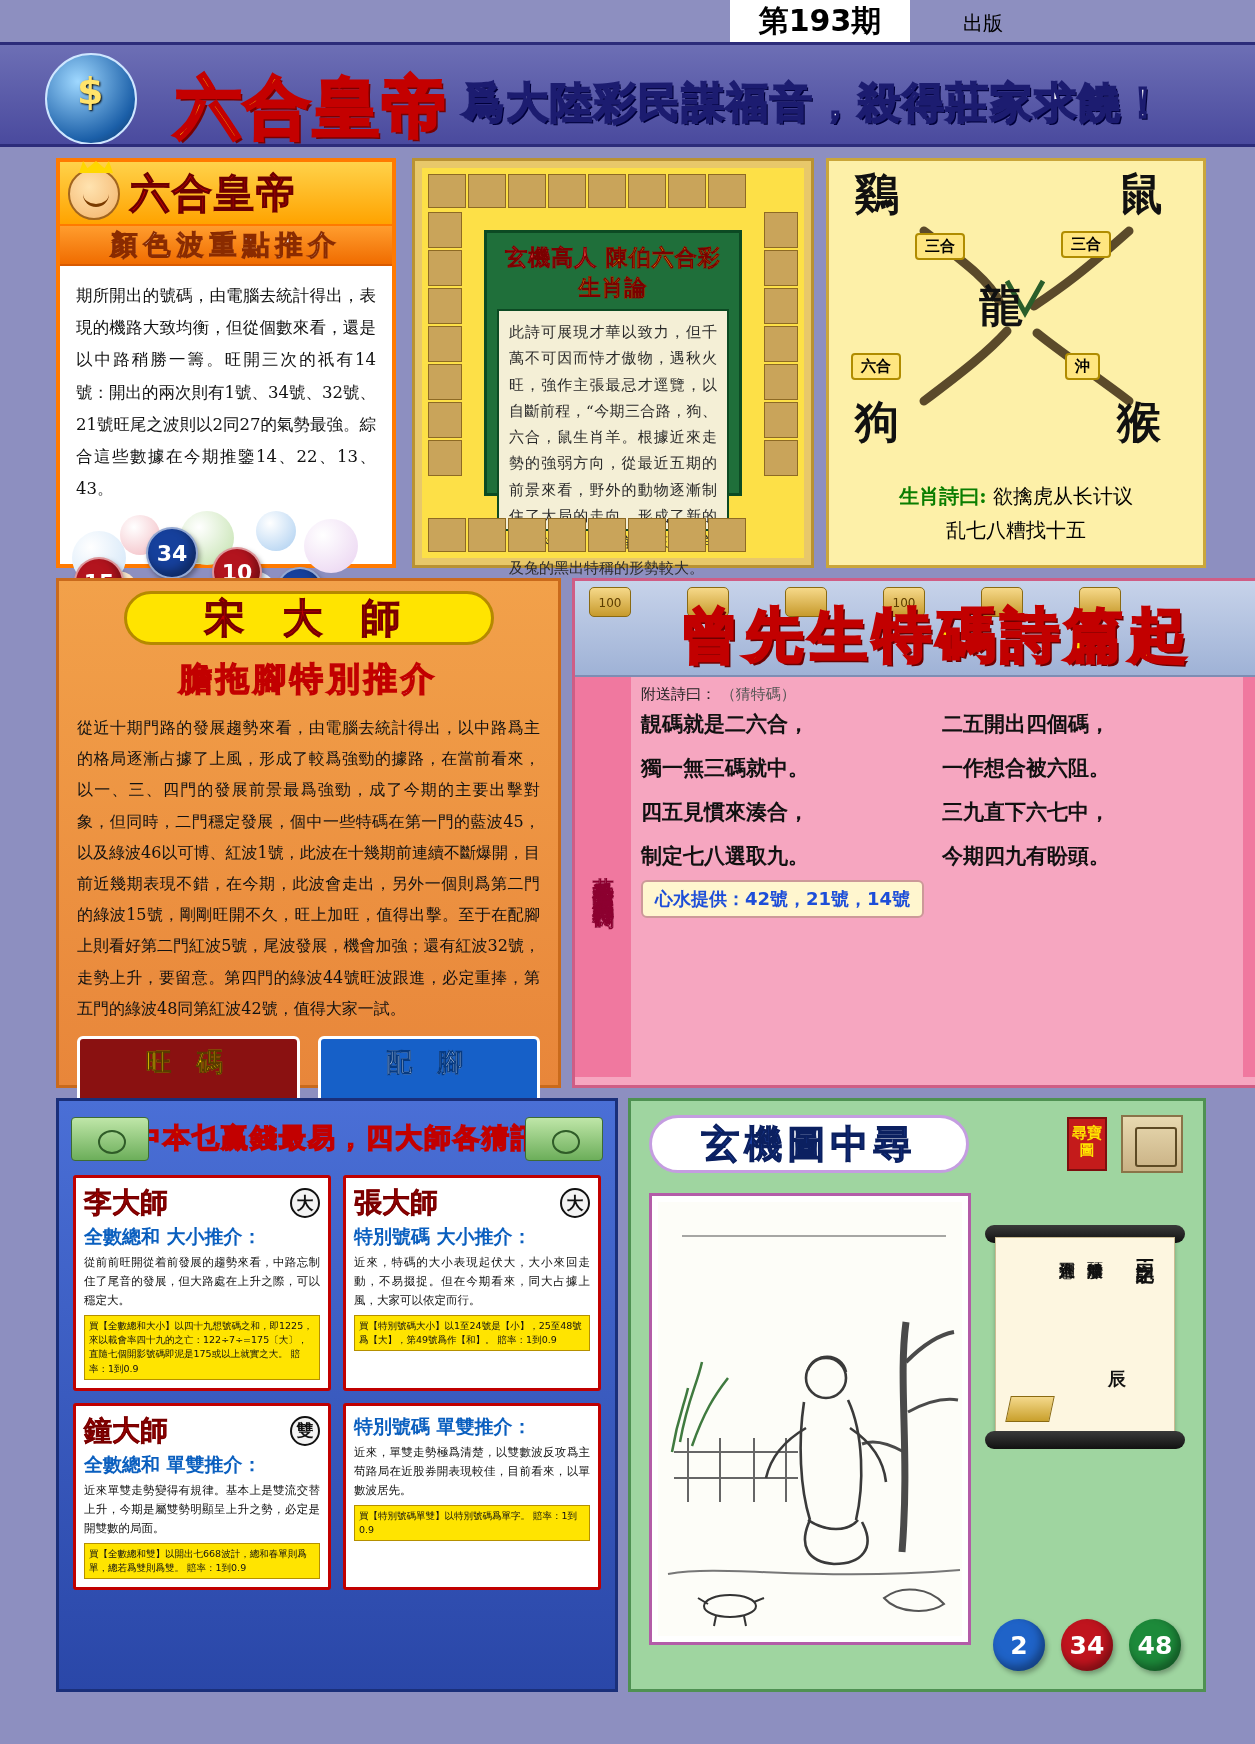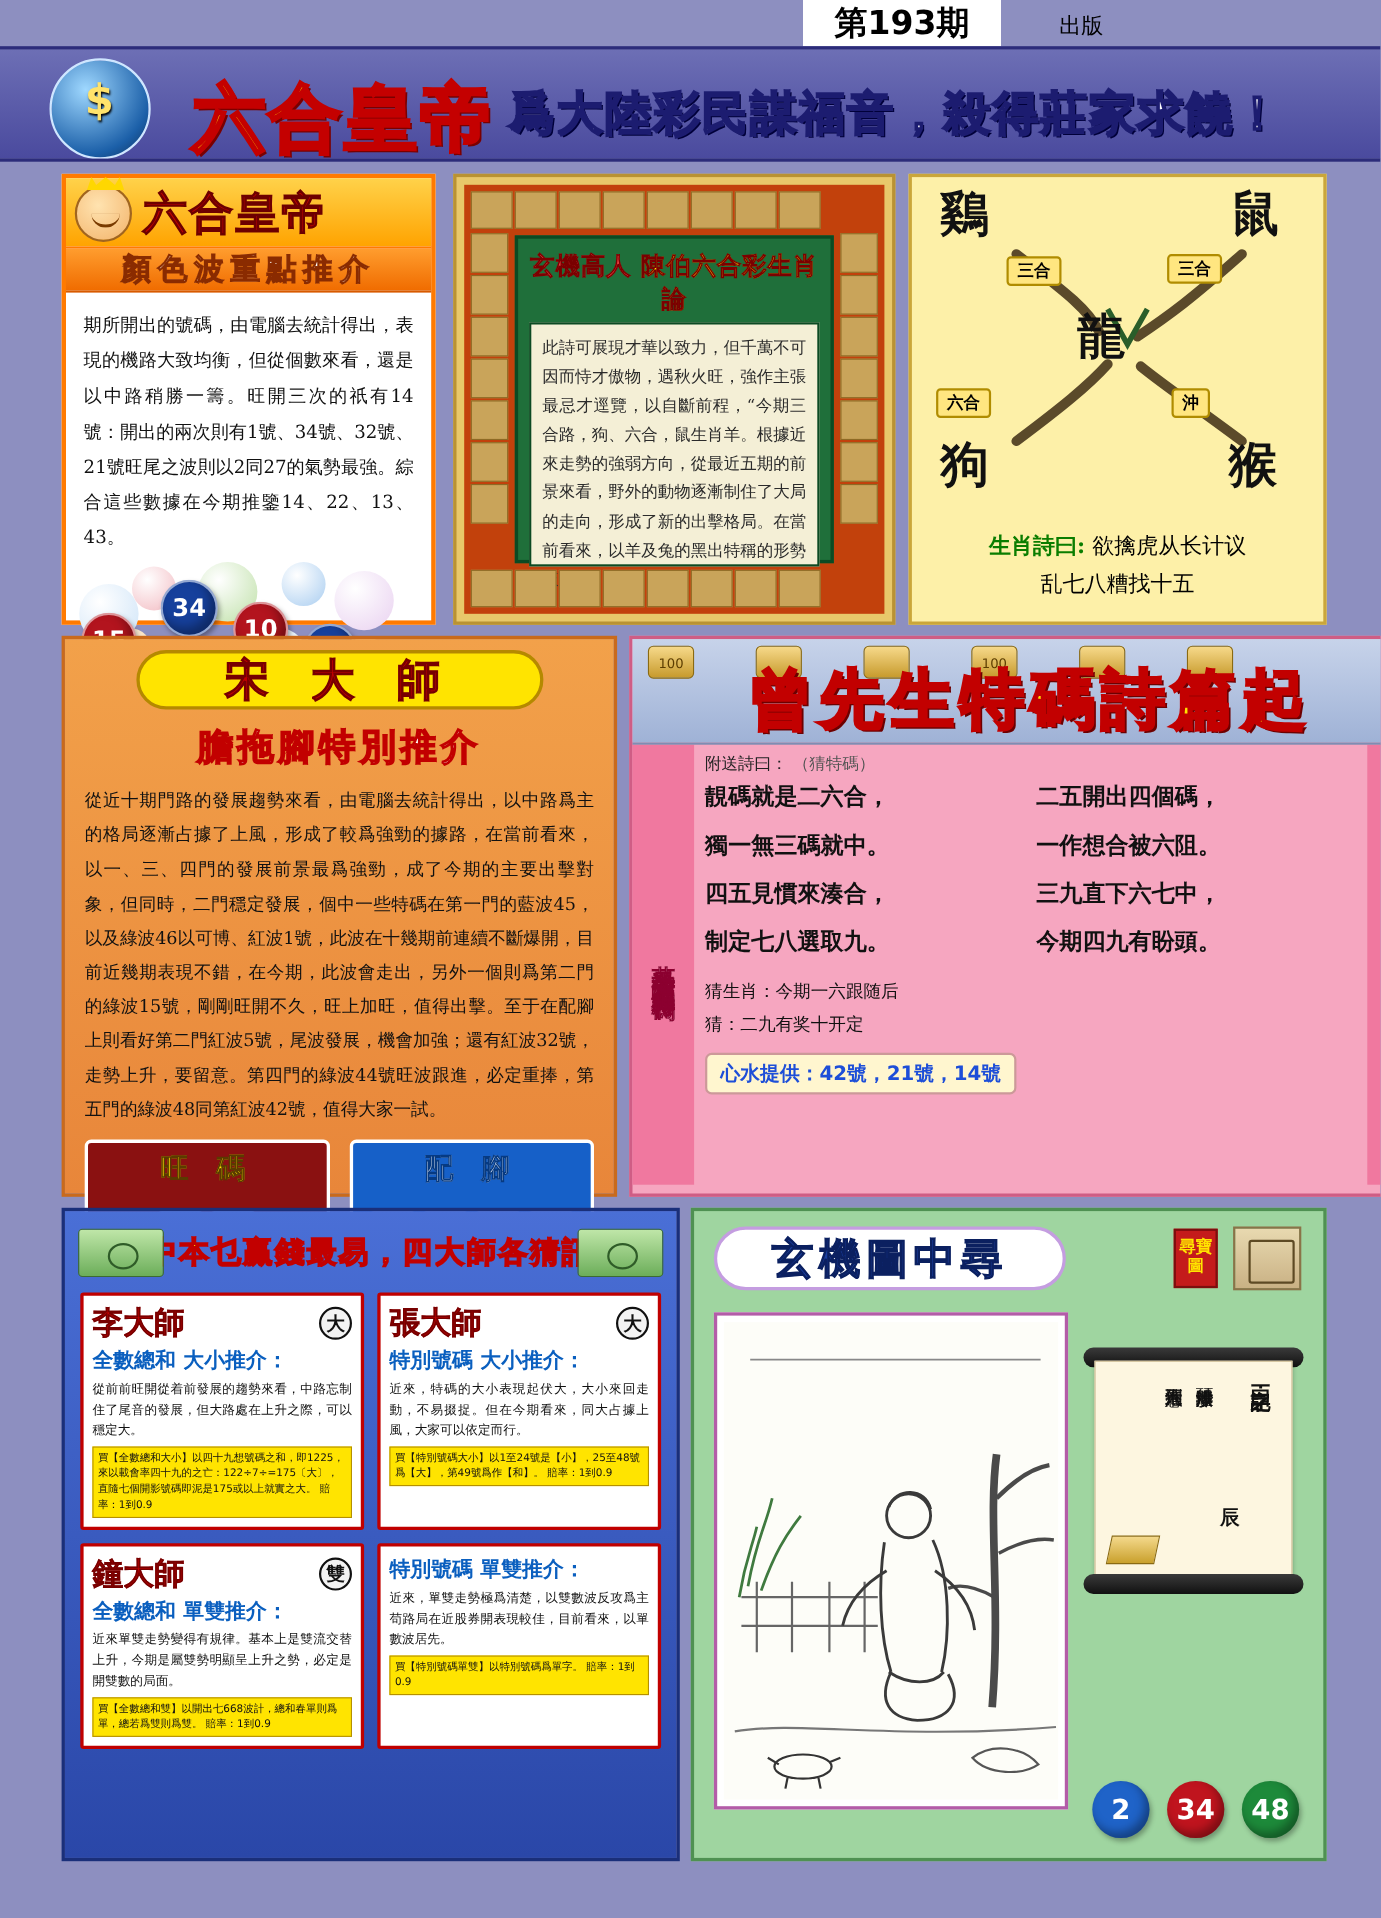--- a/index.html
+++ b/index.html
@@ -110,22 +110,22 @@
     box-shadow:inset -5px -6px 10px rgba(0,0,0,.35), 2px 3px 5px rgba(0,0,0,.35);
   }
   
   #p-zodiac {
     left:412px; top:158px; width:402px; height:410px;
     background:#e8c86a; border:3px solid #b99233;
     padding:7px;
   }
   .zod-frame {
     width:100%; height:100%; position:relative;
-    background:#c2410c;
-    padding:46px;
+    background:#fde047;
+    padding:62px;
   }
   .zod-strip { position:absolute; display:grid; gap:2px; }
   .zt { background:#c9a45a; border:1px solid #8e6a24; }
   .zod-inner {
     width:100%; height:100%; background:#1f6f3a; border:3px solid #0c4a23;
     padding:8px 10px;
   }
   .zod-title {
     text-align:center; font-size:22px; font-weight:bold; color:#ffe200;
     letter-spacing:1px; margin:2px 0 6px 0;
@@ -513,24 +513,20 @@
       <div class="zeng-grid">
         <div>靚碼就是二六合，</div>
         <div>二五開出四個碼，</div>
         <div>獨一無三碼就中。</div>
         <div>一作想合被六阻。</div>
         <div>四五見慣來湊合，</div>
         <div>三九直下六七中，</div>
         <div>制定七八選取九。</div>
         <div>今期四九有盼頭。</div>
       </div>
-      <div class="zeng-guess">
-        <div>猜生肖：今期一六跟随后</div>
-        <div>猜：二九有奖十开定</div>
-      </div>
       <div class="zeng-tip">心水提供：42號，21號，14號</div>
     </div>
     <div class="zeng-right-col">先生相贈窺破天機爲彩民</div>
   </div>
 </div>
 
 <div class="panel" id="p-masters">
   <div class="mast-bar">
     <div class="money l"></div>
     <div class="mast-bar-text">彩池中本乜贏錢最易，四大師各猜訊一份</div>

